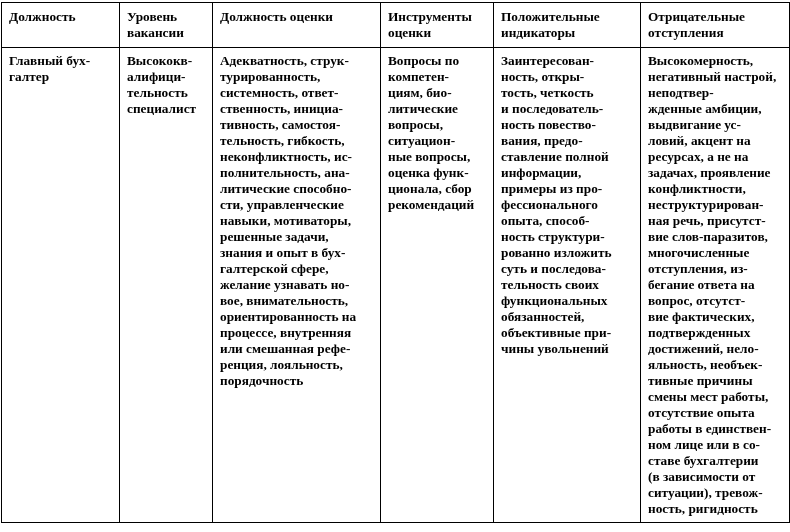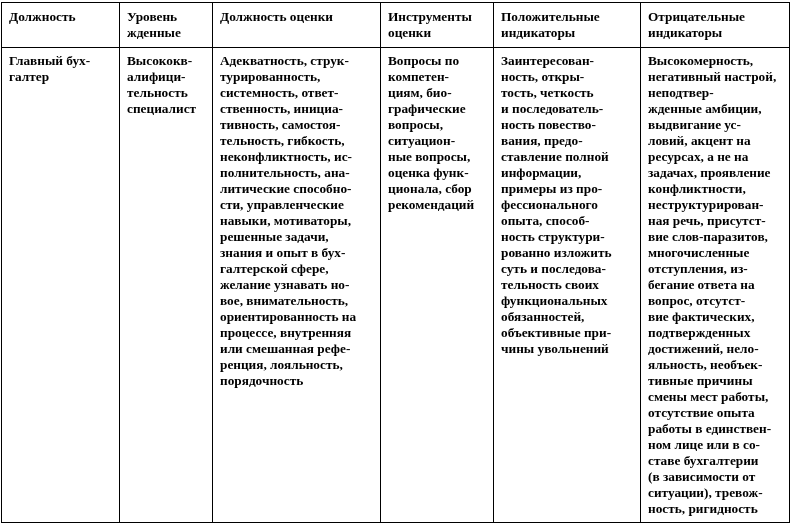--- a/index.html
+++ b/index.html
@@ -70,36 +70,36 @@
         <col class="c4">
         <col class="c5">
     </colgroup>
     <thead>
       <tr>
         <th>
             <span class="cell-text">Должность</span>
           </th>
         <th>
             <span class="cell-text">Уровень
-жденные</span>
+вакансии</span>
           </th>
         <th>
             <span class="cell-text">Должность оценки</span>
           </th>
         <th>
             <span class="cell-text">Инструменты
 оценки</span>
           </th>
         <th>
             <span class="cell-text">Положительные
 индикаторы</span>
           </th>
         <th>
             <span class="cell-text">Отрицательные
-индикаторы</span>
+отступления</span>
           </th>
       </tr>
     </thead>
     <tbody>
       <tr>
         <td class="body-cell">
             <span class="cell-text">Главный бух-
 галтер</span>
           </td>
         <td class="body-cell">
@@ -128,21 +128,21 @@
 ориентированность на
 процессе, внутренняя
 или смешанная рефе-
 ренция, лояльность,
 порядочность</span>
           </td>
         <td class="body-cell">
             <span class="cell-text">Вопросы по
 компетен-
 циям, био-
-графические
+литические
 вопросы,
 ситуацион-
 ные вопросы,
 оценка функ-
 ционала, сбор
 рекомендаций</span>
           </td>
         <td class="body-cell">
             <span class="cell-text">Заинтересован-
 ность, откры-

